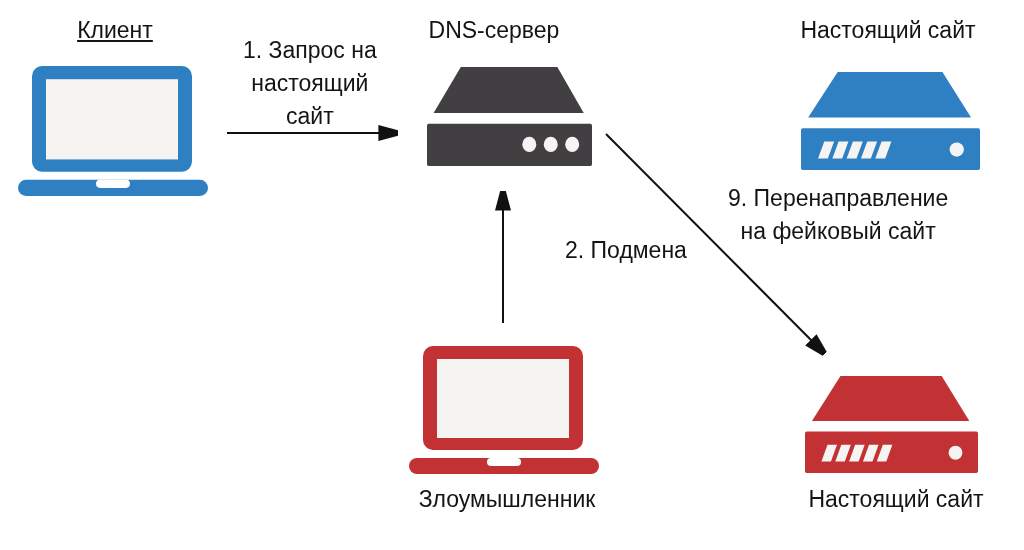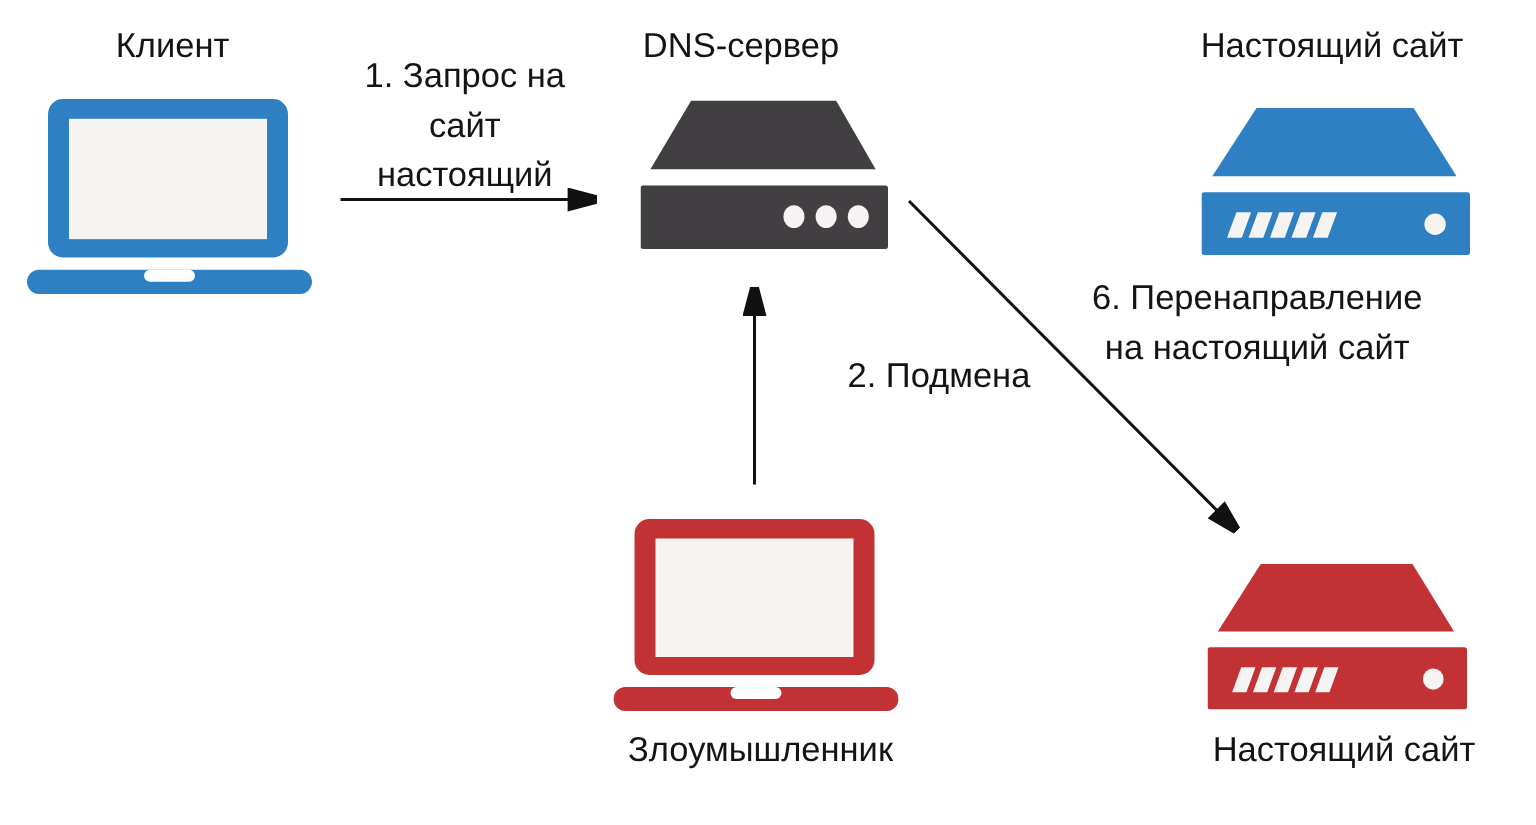--- a/index.html
+++ b/index.html
@@ -56,21 +56,21 @@
     <defs>
       <marker id="ah" viewBox="0 0 12 10" markerWidth="20" markerHeight="16" refX="1" refY="5" orient="auto" markerUnits="userSpaceOnUse">
         <path d="M0,0 L19,5 L0,10 z" fill="var(--arrow, #111)"></path>
       </marker>
     </defs>
     <line x1="227" y1="133" x2="380" y2="133" marker-end="url(#ah)"></line>
     <line x1="503" y1="323" x2="503" y2="209" marker-end="url(#ah)"></line>
     <line x1="606" y1="134" x2="812" y2="341" marker-end="url(#ah)"></line>
   </svg>
 
-  <div class="node-label" style="left:20px; top:17px; width:190px;">Клиент</div>
+  <div class="node-label" style="left:20px; top:17px; width:190px;text-decoration:underline;">Клиент</div>
   <div class="node-label" style="left:394px; top:17px; width:200px;">DNS-сервер</div>
   <div class="node-label" style="left:788px; top:17px; width:200px;">Настоящий сайт</div>
   <div class="node-label" style="left:407px; top:486px; width:200px;">Злоумышленник</div>
   <div class="node-label" style="left:796px; top:486px; width:200px;">Настоящий сайт</div>
 
   <div class="abs icon blue-node" style="left:18px; top:66px; width:190px; height:130px;">
     <svg viewBox="0 0 190 128" preserveAspectRatio="none">
       <rect x="14" y="0" width="160" height="104" rx="10" fill="currentColor"></rect>
       <rect x="28" y="13" width="132" height="79" fill="var(--screen,#F5F4F2)"></rect>
       <rect x="0" y="112" width="190" height="16" rx="8" fill="currentColor"></rect>
@@ -118,26 +118,26 @@
       <polygon points="42,78 53,78 46,97 35,97" fill="var(--screen,#F5F4F2)"></polygon>
       <polygon points="58,78 69,78 62,97 51,97" fill="var(--screen,#F5F4F2)"></polygon>
       <polygon points="74,78 85,78 78,97 67,97" fill="var(--screen,#F5F4F2)"></polygon>
       <polygon points="90,78 101,78 94,97 83,97" fill="var(--screen,#F5F4F2)"></polygon>
       <circle cx="174" cy="87" r="8" fill="var(--screen,#F5F4F2)"></circle>
     </svg>
   </div>
 
   <div class="edge-label" style="left:243px; top:34px;">
     <div>1. Запрос на</div>
+    <div>настоящий</div>
     <div>сайт</div>
-    <div>настоящий</div>
   </div>
 
   <div class="edge-label" style="left:529px; top:234px;margin-left:36px;">
     <div>2. Подмена</div>
   </div>
 
   <div class="edge-label" style="left:728px; top:182px;">
-    <div>6. Перенаправление</div>
-    <div>на настоящий сайт</div>
+    <div>9. Перенаправление</div>
+    <div>на фейковый сайт</div>
   </div>
 
 </div>
 
 </body></html>

